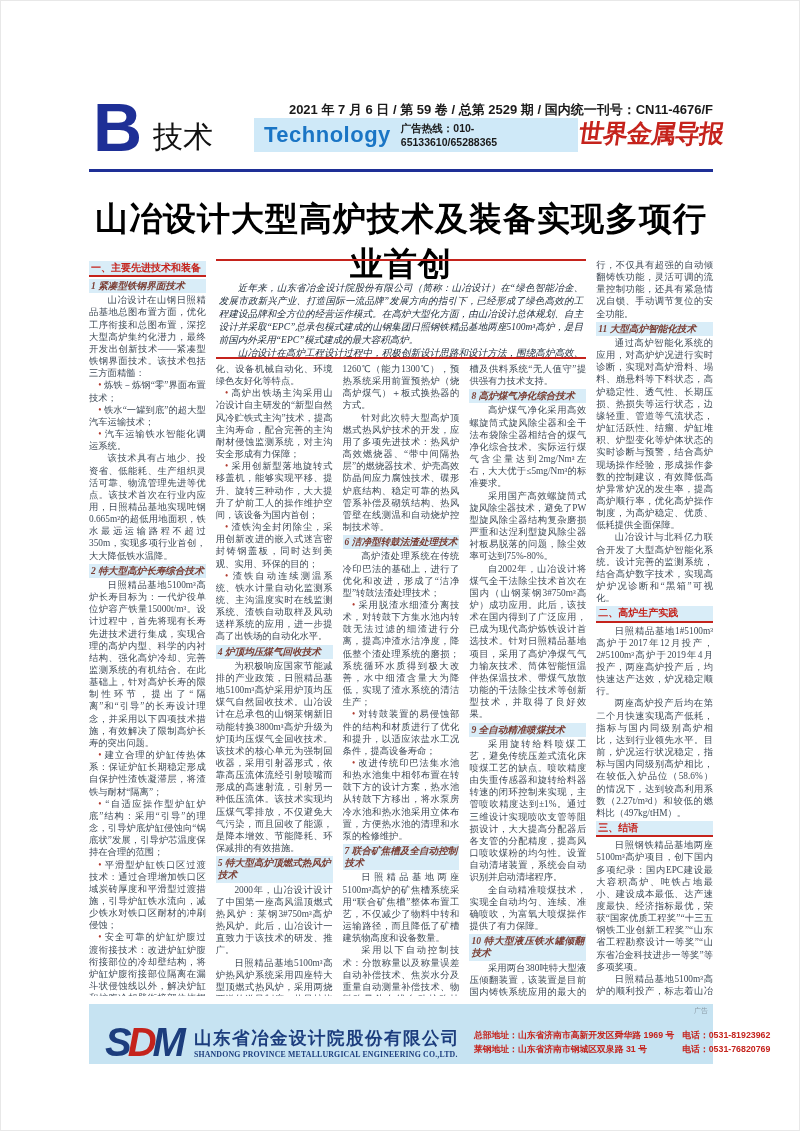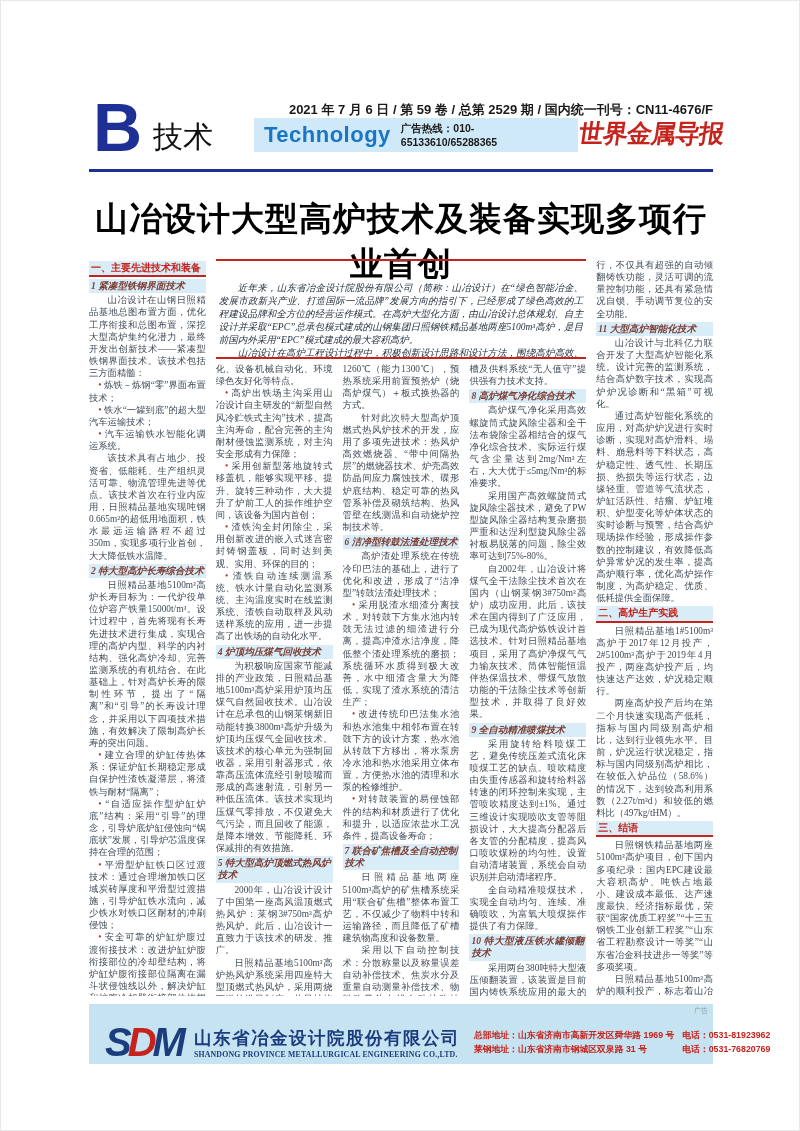--- a/index.html
+++ b/index.html
@@ -165,43 +165,43 @@
         <div class="blk sub">5 特大型高炉顶燃式热风炉技术</div>
         <div class="blk p">2000年，山冶设计设计了中国第一座高风温顶燃式热风炉：莱钢3#750m³高炉热风炉。此后，山冶设计一直致力于该技术的研发、推广。</div>
         <div class="blk p">日照精品基地5100m³高炉热风炉系统采用四座特大型顶燃式热风炉，采用两烧两送的送风制度。热风炉烧炉采用全烧高炉煤气，设计风温</div>
       </div>
     <div class="col pad-intro">
         <div class="blk p-cont">1260℃（能力1300℃），预热系统采用前置预热炉（烧高炉煤气）＋板式换热器的方式。</div>
         <div class="blk p">针对此次特大型高炉顶燃式热风炉技术的开发，应用了多项先进技术：热风炉高效燃烧器、“带中间隔热层”的燃烧器技术、炉壳高效防晶间应力腐蚀技术、碟形炉底结构、稳定可靠的热风管系补偿及砌筑结构、热风管壁在线测温和自动烧炉控制技术等。</div>
         <div class="blk sub">6 洁净型转鼓法渣处理技术</div>
         <div class="blk p">高炉渣处理系统在传统冷印巴法的基础上，进行了优化和改进，形成了“洁净型”转鼓法渣处理技术；</div>
         <div class="blk bullet">采用脱渣水细渣分离技术，对转鼓下方集水池内转鼓无法过滤的细渣进行分离，提高冲渣水洁净度，降低整个渣处理系统的磨损；系统循环水质得到极大改善，水中细渣含量大为降低，实现了渣水系统的清洁生产；</div>
+        <div class="blk bullet">对转鼓装置的易侵蚀部件的结构和材质进行了优化和提升，以适应浓盐水工况条件，提高设备寿命；</div>
         <div class="blk bullet">改进传统印巴法集水池和热水池集中相邻布置在转鼓下方的设计方案，热水池从转鼓下方移出，将水泵房冷水池和热水池采用立体布置，方便热水池的清理和水泵的检修维护。</div>
-        <div class="blk bullet">对转鼓装置的易侵蚀部件的结构和材质进行了优化和提升，以适应浓盐水工况条件，提高设备寿命；</div>
         <div class="blk sub">7 联合矿焦槽及全自动控制技术</div>
         <div class="blk p">日照精品基地两座5100m³高炉的矿焦槽系统采用“联合矿焦槽”整体布置工艺，不仅减少了物料中转和运输路径，而且降低了矿槽建筑物高度和设备数量。</div>
         <div class="blk p">采用以下自动控制技术：分散称量以及称量误差自动补偿技术、焦炭水分及重量自动测量补偿技术、物料称量斗在线自动校称技术、槽上卸料小车自动精准定位技术、转运站全自动倒换等，为实现矿焦</div>
       </div>
     <div class="col pad-intro">
         <div class="blk p-cont">槽及供料系统“无人值守”提供强有力技术支持。</div>
         <div class="blk sub">8 高炉煤气净化综合技术</div>
         <div class="blk p">高炉煤气净化采用高效螺旋筒式旋风除尘器和全干法布袋除尘器相结合的煤气净化综合技术。实际运行煤气含尘量达到2mg/Nm³左右，大大优于≤5mg/Nm³的标准要求。</div>
         <div class="blk p">采用国产高效螺旋筒式旋风除尘器技术，避免了PW型旋风除尘器结构复杂磨损严重和达涅利型旋风除尘器衬板易脱落的问题，除尘效率可达到75%-80%。</div>
         <div class="blk p">自2002年，山冶设计将煤气全干法除尘技术首次在国内（山钢莱钢3#750m³高炉）成功应用。此后，该技术在国内得到了广泛应用，已成为现代高炉炼铁设计首选技术。针对日照精品基地项目，采用了高炉净煤气气力输灰技术、筒体智能恒温伴热保温技术、带煤气放散功能的干法除尘技术等创新型技术，并取得了良好效果。</div>
         <div class="blk sub">9 全自动精准喷煤技术</div>
         <div class="blk p">采用旋转给料喷煤工艺，避免传统压差式流化床喷煤工艺的缺点。喷吹精度由失重传感器和旋转给料器转速的闭环控制来实现，主管喷吹精度达到±1%。通过三维设计实现喷吹支管等阻损设计，大大提高分配器后各支管的分配精度，提高风口喷吹煤粉的均匀性。设置自动清堵装置，系统会自动识别并启动清堵程序。</div>
         <div class="blk p">全自动精准喷煤技术，实现全自动均匀、连续、准确喷吹，为富氧大喷煤操作提供了有力保障。</div>
         <div class="blk sub">10 特大型液压铁水罐倾翻技术</div>
         <div class="blk p">采用两台380吨特大型液压倾翻装置，该装置是目前国内铸铁系统应用的最大的液压倾翻装置，填补了国内空白。</div>
       </div>
     <div class="col">
         <div class="blk p-cont">行，不仅具有超强的自动倾翻铸铁功能，灵活可调的流量控制功能，还具有紧急情况自锁、手动调节复位的安全功能。</div>
         <div class="blk sub">11 大型高炉智能化技术</div>
+        <div class="blk p">通过高炉智能化系统的应用，对高炉炉况进行实时诊断，实现对高炉滑料、塌料、崩悬料等下料状态，高炉稳定性、透气性、长期压损、热损失等运行状态，边缘轻重、管道等气流状态，炉缸活跃性、结瘤、炉缸堆积、炉型变化等炉体状态的实时诊断与预警，结合高炉现场操作经验，形成操作参数的控制建议，有效降低高炉异常炉况的发生率，提高高炉顺行率，优化高炉操作制度，为高炉稳定、优质、低耗提供全面保障。</div>
         <div class="blk p">山冶设计与北科亿力联合开发了大型高炉智能化系统。设计完善的监测系统，结合高炉数字技术，实现高炉炉况诊断和“黑箱”可视化。</div>
-        <div class="blk p">通过高炉智能化系统的应用，对高炉炉况进行实时诊断，实现对高炉滑料、塌料、崩悬料等下料状态，高炉稳定性、透气性、长期压损、热损失等运行状态，边缘轻重、管道等气流状态，炉缸活跃性、结瘤、炉缸堆积、炉型变化等炉体状态的实时诊断与预警，结合高炉现场操作经验，形成操作参数的控制建议，有效降低高炉异常炉况的发生率，提高高炉顺行率，优化高炉操作制度，为高炉稳定、优质、低耗提供全面保障。</div>
         <div class="blk section">二、高炉生产实践</div>
         <div class="blk p">日照精品基地1#5100m³高炉于2017年12月投产，2#5100m³高炉于2019年4月投产，两座高炉投产后，均快速达产达效，炉况稳定顺行。</div>
         <div class="blk p">两座高炉投产后均在第二个月快速实现高产低耗，指标与国内同级别高炉相比，达到行业领先水平。目前，炉况运行状况稳定，指标与国内同级别高炉相比，在较低入炉品位（58.6%）的情况下，达到较高利用系数（2.27t/m³d）和较低的燃料比（497kg/tHM）。</div>
         <div class="blk section">三、结语</div>
         <div class="blk p">日照钢铁精品基地两座5100m³高炉项目，创下国内多项纪录：国内EPC建设最大容积高炉、吨铁占地最小、建设成本最低、达产速度最快、经济指标最优，荣获“国家优质工程奖”“十三五钢铁工业创新工程奖”“山东省工程勘察设计一等奖”“山东省冶金科技进步一等奖”等多项奖项。</div>
         <div class="blk p">日照精品基地5100m³高炉的顺利投产，标志着山冶设计在项目规划咨询、总体设计、工程总承包建设等方面的能力成功跨入国内第一梯队先进行列，为适应钢铁行业规模化、大型化、智能化、高端化的发展奠定了坚实基础。</div>
       </div>
     <div class="intro">
       <p>近年来，山东省冶金设计院股份有限公司（简称：山冶设计）在“绿色智能冶金、发展市政新兴产业、打造国际一流品牌”发展方向的指引下，已经形成了绿色高效的工程建设品牌和全方位的经营运作模式。在高炉大型化方面，由山冶设计总体规划、自主设计并采取“EPC”总承包模式建成的山钢集团日照钢铁精品基地两座5100m³高炉，是目前国内外采用“EPC”模式建成的最大容积高炉。</p>
       <p>山冶设计在高炉工程设计过程中，积极创新设计思路和设计方法，围绕高炉高效、低耗、长寿、环保、智能化等方面，研发并形成了多项先进综合技术及装备，实现多项行业首创。</p>

